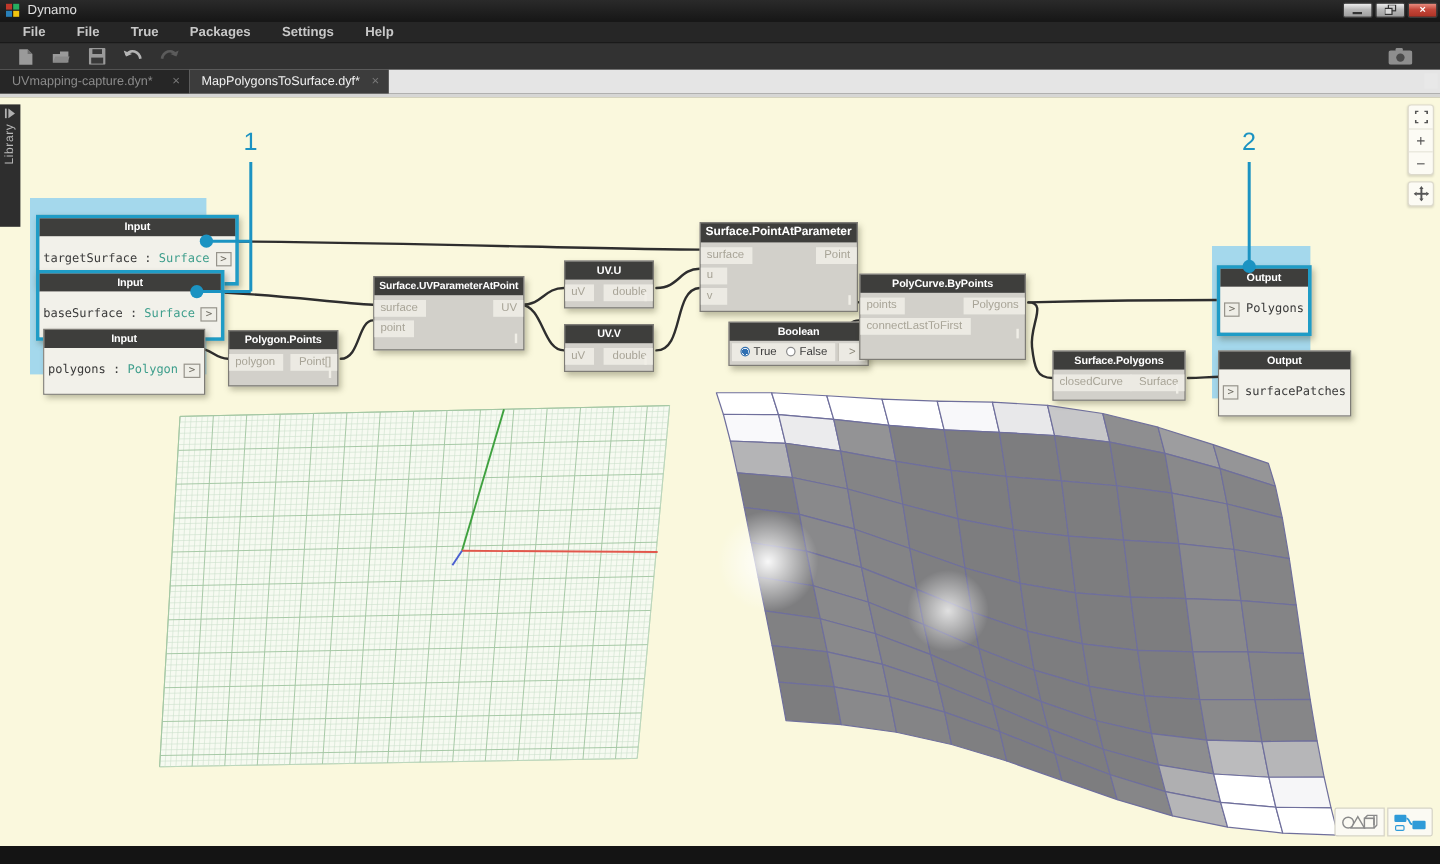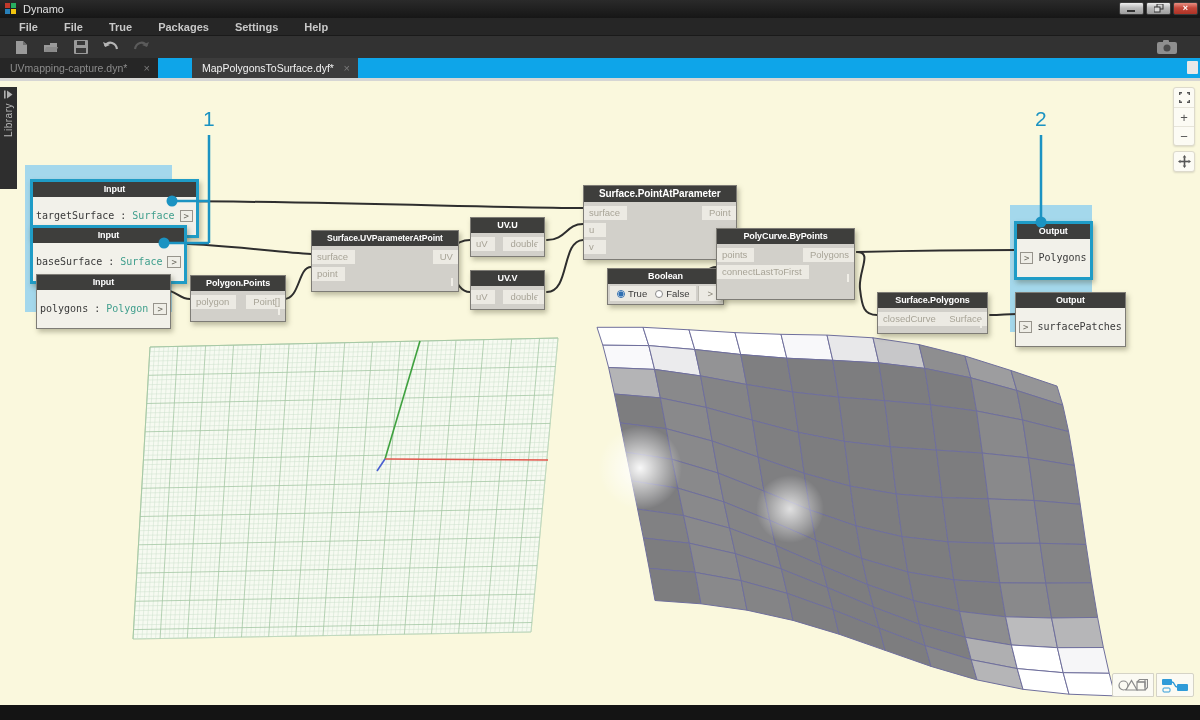--- a/index.html
+++ b/index.html
@@ -14,21 +14,21 @@
   .wbtn svg { display:block; }
 
   .menubar { height:18px; background:#262626; display:flex; align-items:center; padding-left:6px; border-bottom:1px solid #1a1a1a; }
   .menu-item { color:#c8c8c8; font-size:11px; padding:2px 13px; cursor:default;font-weight:bold; }
 
   .toolbar { height:22px; background:#323232; display:flex; align-items:center; padding-left:6px; position:relative; }
   .tbtn { width:30px; height:18px; display:flex; align-items:center; justify-content:center; }
   .tbtn svg { display:block; }
   .tbtn-right { position:absolute; right:18px; top:2px; }
 
-  .tabbar { height:20px; background:#0ea5e9; display:flex; position:relative;gap:34px; }
+  .tabbar { height:20px; background:#e5e5e5; display:flex; position:relative; }
   .tab { display:flex; align-items:center; font-size:10.5px; padding:0 8px 0 10px; gap:8px; }
   .tab.inactive { background:#262626; color:#8b8b8b; width:158px; }
   .tab.active   { background:#3c3c3c; color:#f2f2f2; width:166px; }
   .tab .closex { font-size:11px; color:#7a7a7a; margin-left:auto; }
   .tab-strip-btn { position:absolute; right:2px; top:3px; width:11px; height:13px; background:#e8e8e8; border-radius:1px; }
   .tabstrip-sep { height:3px; background:#d6d6d4; }
 
   
   .canvas { position:relative; width:1200px; height:624px; background:#FAF8DD; overflow:hidden; }
   #preview, #wires, #ann { position:absolute; left:0; top:0; pointer-events:none; }
@@ -37,21 +37,21 @@
   .sel-rect { position:absolute; background:#A4D8EC; z-index:1; }
 
   
   .library { position:absolute; left:0; top:6px; width:17px; height:102px; background:#2e2e2e; z-index:5; display:flex; flex-direction:column; align-items:center; padding-top:3px; }
   .library .lib-ico { margin-bottom:4px; }
   .library .lib-txt { writing-mode:vertical-rl; transform:rotate(180deg); color:#b9b9b9; font-size:10px; letter-spacing:.5px; }
 
   
   .node { position:absolute; z-index:3; background:#D2D0CA; border:1px solid #7E7C76; box-shadow:2px 3px 5px rgba(70,70,40,.35); white-space:nowrap; }
   .node.selected { border:3px solid #1F9CC6; }
-  .nh { background:#3E3E3C; color:#fff; font-weight:bold; font-size:9px; text-align:center; padding:2px 15px 3px; letter-spacing:-.1px; }
+  .nh { background:#3E3E3C; color:#fff; font-weight:bold; font-size:9px; text-align:center; padding:2px 4px 3px; letter-spacing:-.1px; }
   .nb { position:relative; padding:4px 0 0 0; }
   .pin  { display:table; background:#ECEAE3; color:#A8A497; font-size:9.5px; padding:1px 7px 2px 5px; margin:0 0 3px 0; }
   .pout { position:absolute; top:4px; right:0; background:#ECEAE3; color:#A8A497; font-size:9.5px; padding:1px 5px 2px 7px; }
   .std .nb::after { content:''; position:absolute; right:5px; bottom:4px; width:2px; height:8px; background:#F0EEE7; }
 
   
   .cbody { display:flex; align-items:stretch; background:#F2F1EA; font-family:"DejaVu Sans Mono",monospace; font-size:10px; padding:13px 3px; }
   .cname { color:#3A3A3A; } .ctype { color:#3E9E8C; }
   .cport { border:1px solid #97948C; background:#EFEEE7; color:#6d6a60; padding:0 3px; margin-left:5px; font-size:9px; display:flex; align-items:center; }
   .cout-val { flex:1; text-align:center; color:#3A3A3A; }

